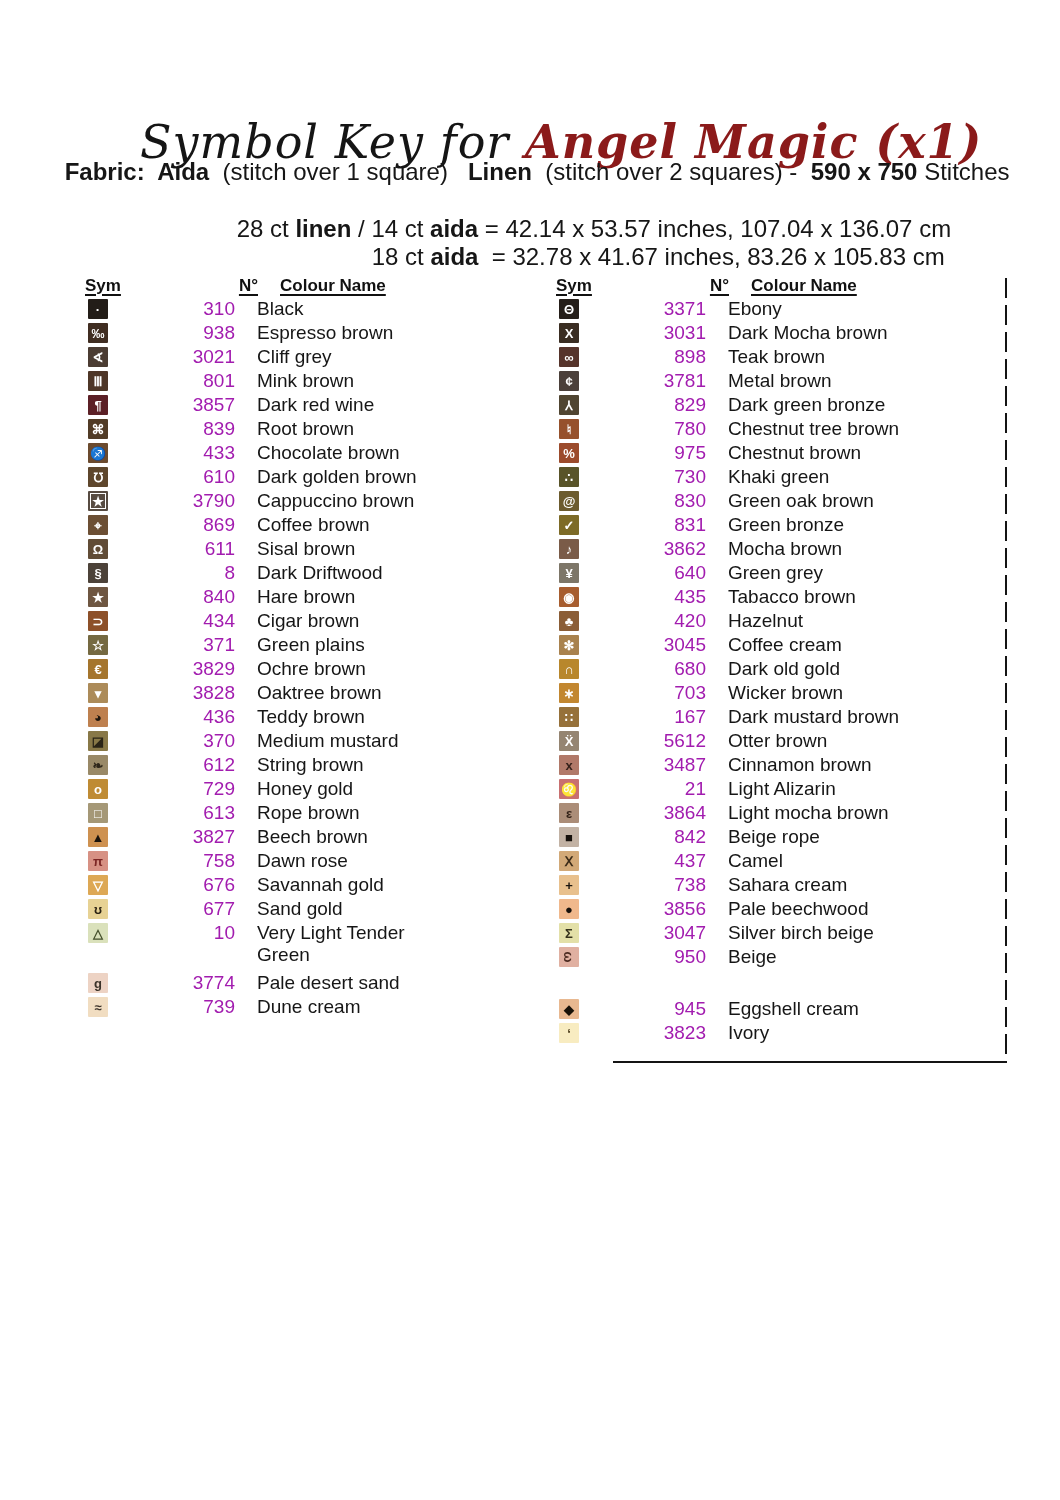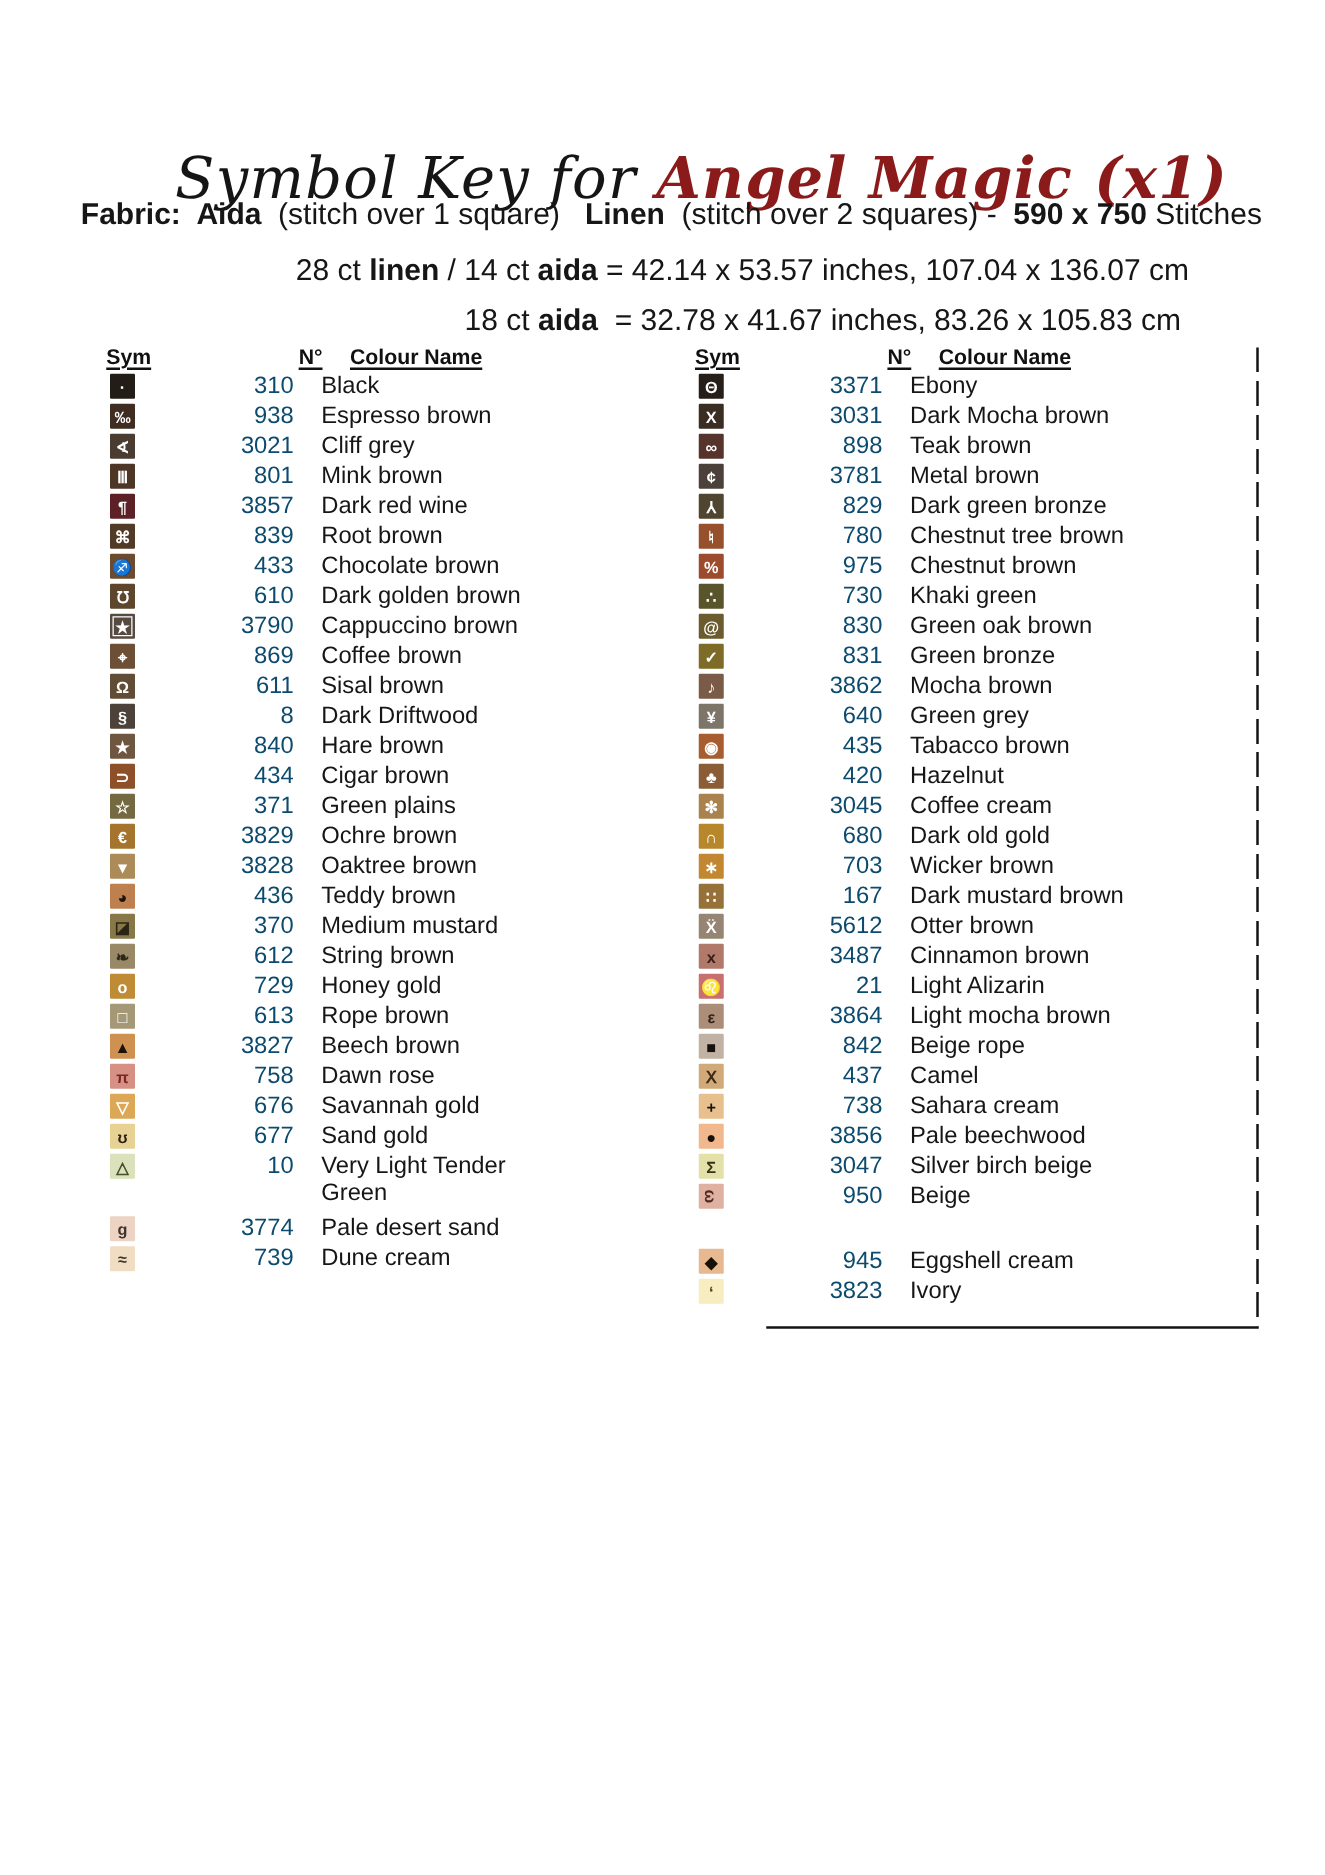--- a/index.html
+++ b/index.html
@@ -14,42 +14,42 @@
     letter-spacing:1px;white-space:pre;
   }
   .title .prefix{color:#151515;font-weight:normal;}
   .title .pattern{font-weight:bold;}
   
   .infoline{position:absolute;white-space:pre;font-size:24px;line-height:22px;color:#161616;}
   .infoline b{font-weight:bold;}
   .fabric{left:38px;top:139px;}
   .sline1{left:38px;top:168px;}
   .sline1 .slabel{display:inline-block;width:172px;font-weight:bold;}
-  .sline2{left:210px;top:184px;text-align:right;}
+  .sline2{left:210px;top:196px;text-align:right;}
   .sline3{left:345px;top:224px;}
   .sline4{left:345px;top:252px;}
   
   .kcol{position:absolute;top:276px;width:440px;}
   .kcol.left{left:85px;}
   .kcol.right{left:556px;}
   .khead{display:flex;align-items:flex-start;height:20px;margin-bottom:2px;font-size:17px;font-weight:bold;color:#111;}
   .khead span{text-decoration:underline;text-decoration-thickness:2px;text-underline-offset:3px;white-space:nowrap;}
   .h-sym{width:23px;}
   .h-num{width:150px;text-align:right;}
   .h-name{margin-left:22px;}
   .krow{display:flex;align-items:flex-start;height:24px;}
   .krow.wrap{height:auto;min-height:24px;}
   .sym{
     position:relative;flex:none;width:20px;height:20px;margin:1px 0 0 3px;
     display:flex;align-items:center;justify-content:center;
     font-size:13px;font-weight:bold;line-height:1;border-radius:1px;
   }
   .sym.rot90{transform:rotate(90deg);}
   .sym.boxed::after{content:"";position:absolute;inset:2px;border:1px solid #ffffff;}
-  .num{flex:none;width:127px;text-align:right;font-size:19px;line-height:22px;color:#0c4a6e;}
+  .num{flex:none;width:127px;text-align:right;font-size:19px;line-height:22px;color:#a21caf;}
   .cname{flex:none;width:200px;margin-left:22px;font-size:19px;line-height:22px;color:#161616;}
   
   .vline{
     position:absolute;left:1005px;top:278px;width:2px;height:783px;
     background:repeating-linear-gradient(to bottom,#141414 0 20px,transparent 20px 27px);
   }
   .hline{position:absolute;left:613px;top:1061px;width:394px;height:2px;background:#141414;}
 </style>
 </head>
 <body>

